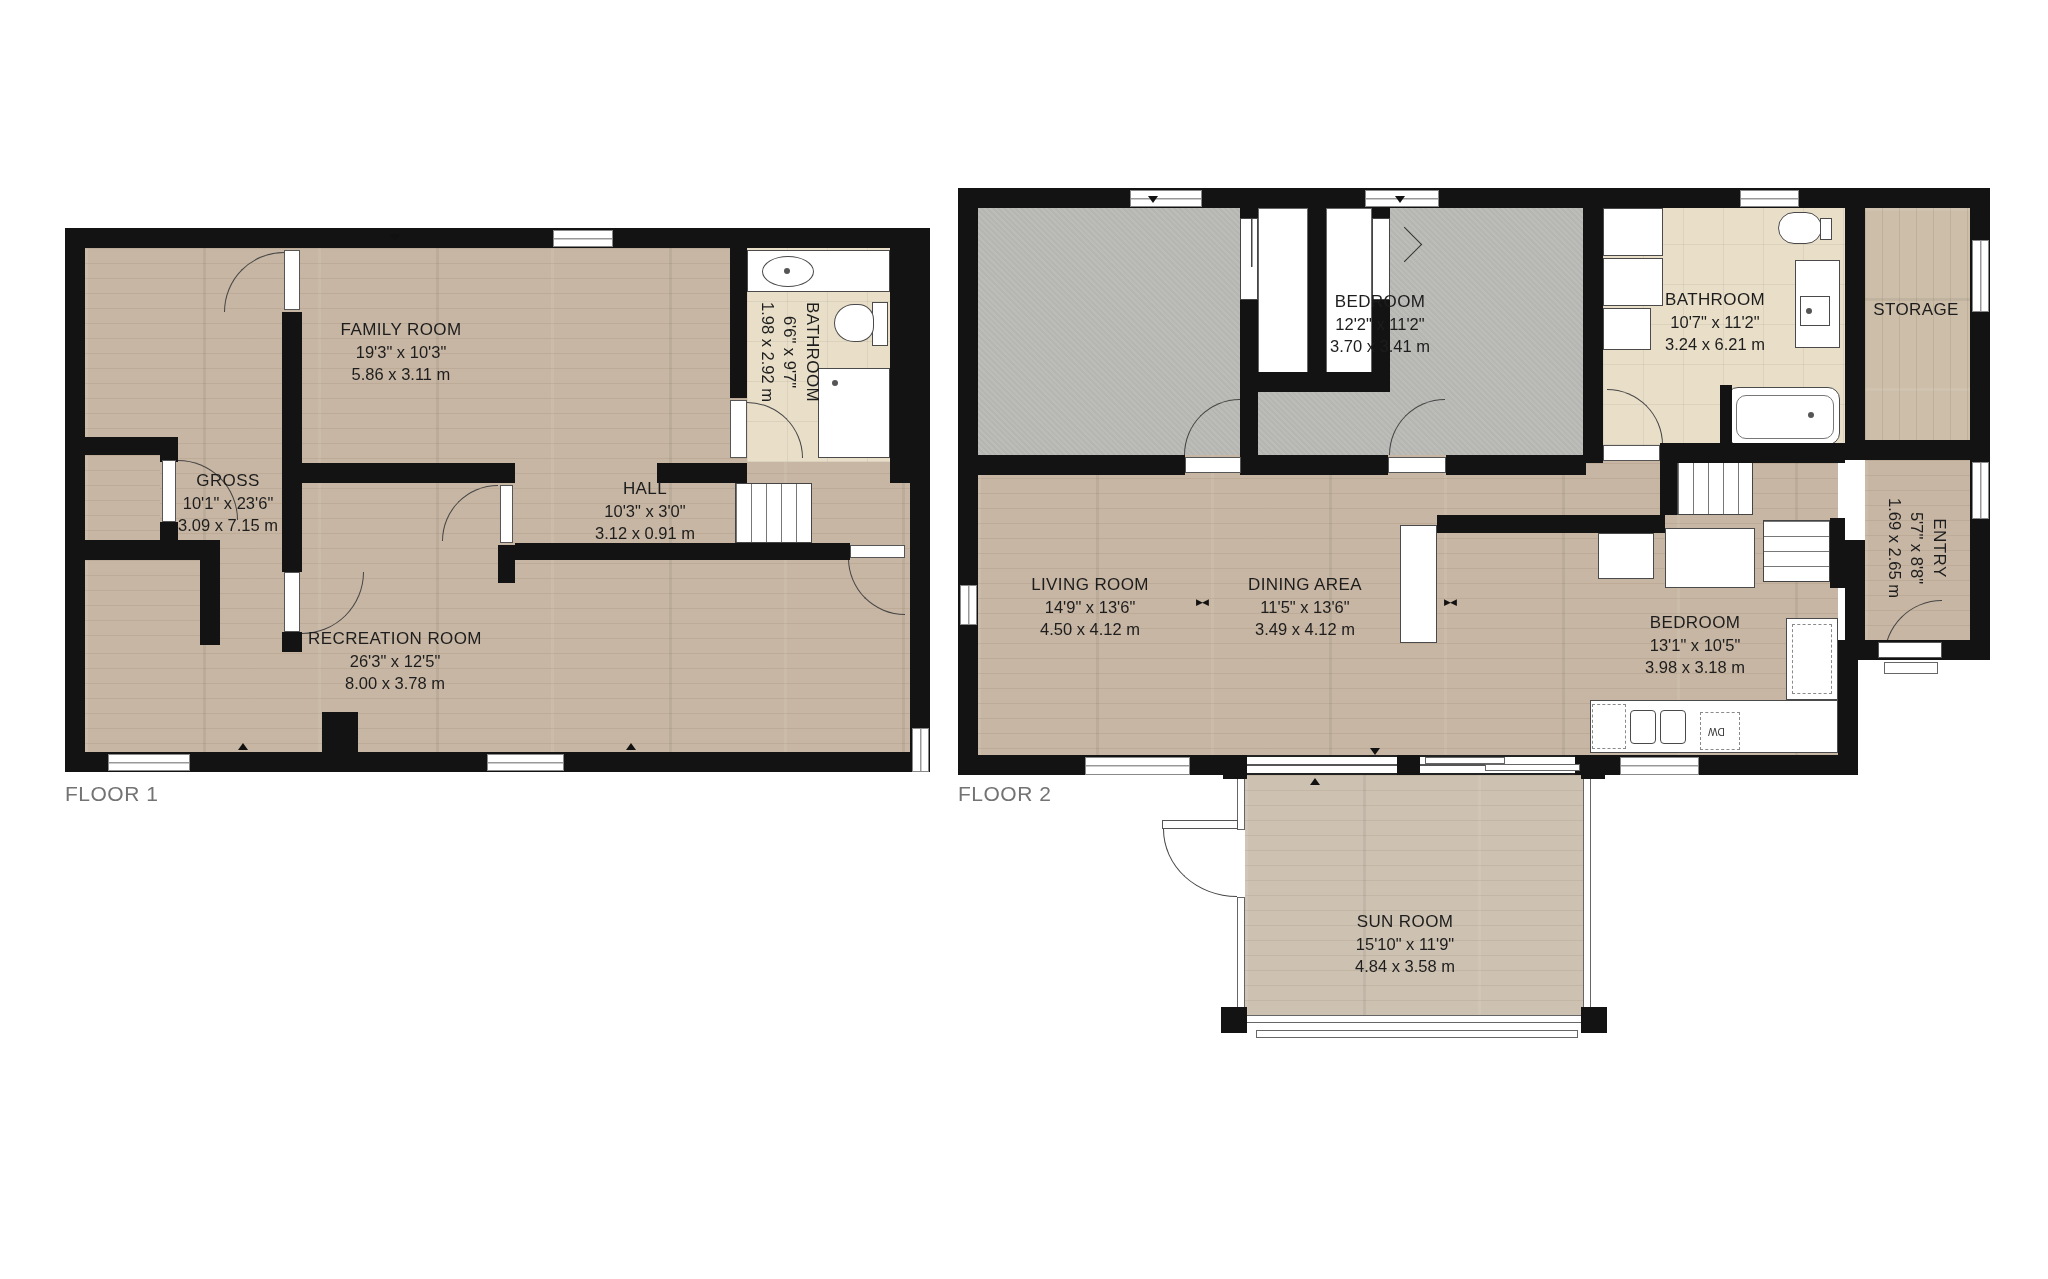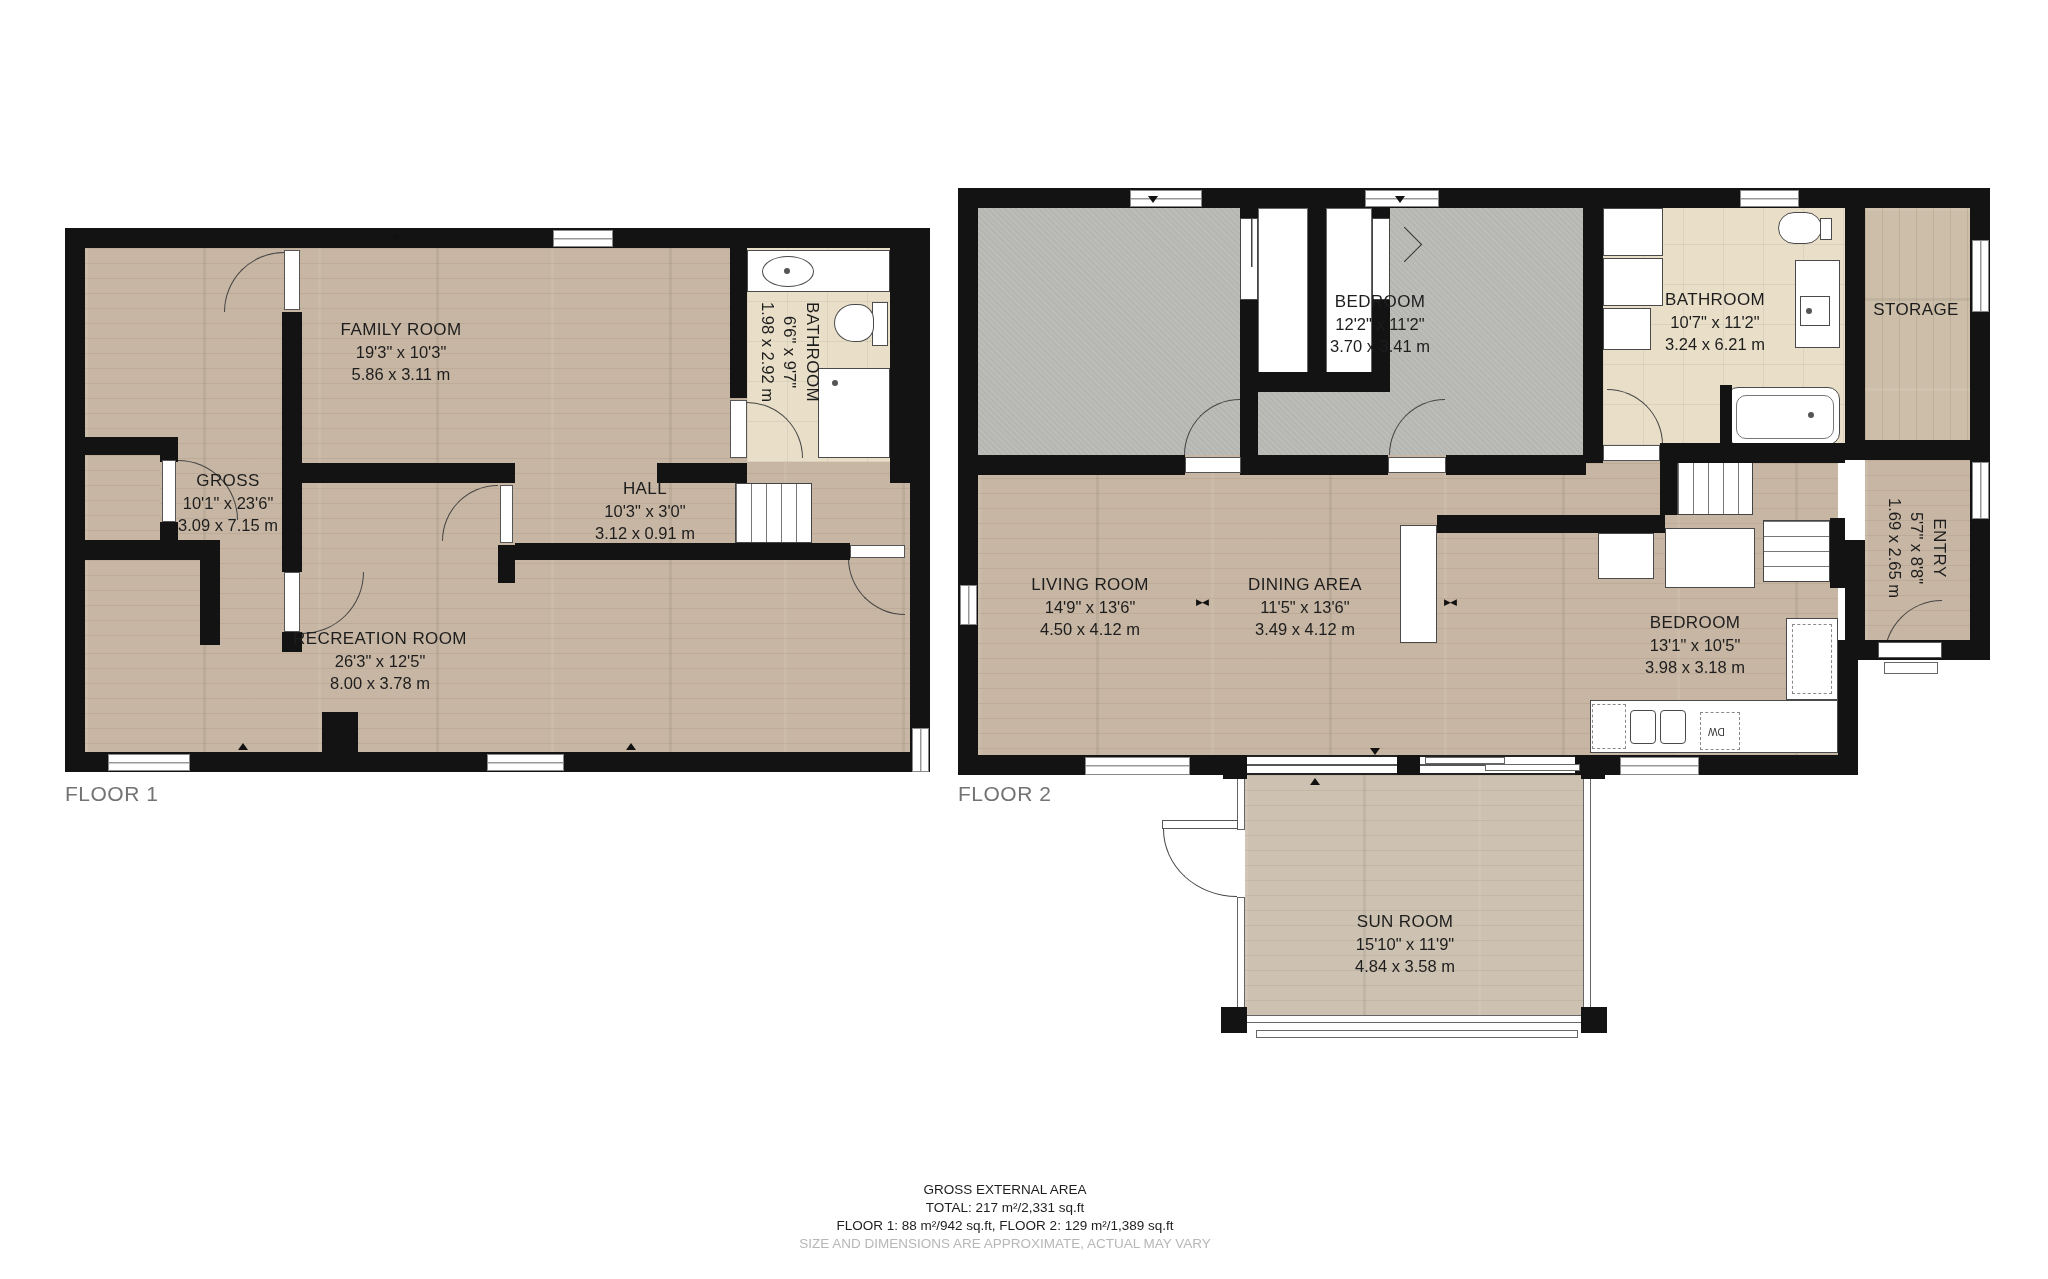--- a/index.html
+++ b/index.html
@@ -129,21 +129,21 @@
   <div class="rlabel" style="left:617px;top:511px;margin-left:28px;">
     <div class="rname">HALL</div>
     <div class="rdim">10'3" x 3'0"</div>
     <div class="rdim">3.12 x 0.91 m</div>
   </div>
   <div class="rlabel rot" style="left:790px;top:352px;">
     <div class="rname">BATHROOM</div>
     <div class="rdim">6'6" x 9'7"</div>
     <div class="rdim">1.98 x 2.92 m</div>
   </div>
-  <div class="rlabel" style="left:380px;top:661px;">
+  <div class="rlabel" style="left:395px;top:661px;">
     <div class="rname">RECREATION ROOM</div>
     <div class="rdim">26'3" x 12'5"</div>
     <div class="rdim">8.00 x 3.78 m</div>
   </div>
   <div class="floor-label" style="left:65px;top:782px;">FLOOR 1</div>
 
   <div class="wood-h z1" style="left:978px;top:208px;width:860px;height:547px;"></div>
   <div class="carpet z2" style="left:978px;top:208px;width:262px;height:247px;"></div>
   <div class="carpet z2" style="left:1258px;top:208px;width:325px;height:247px;"></div>
   <div class="tile z2" style="left:1603px;top:208px;width:242px;height:237px;"></div>
@@ -292,20 +292,14 @@
     <div class="rdim">5'7" x 8'8"</div>
     <div class="rdim">1.69 x 2.65 m</div>
   </div>
   <div class="rlabel" style="left:1405px;top:944px;">
     <div class="rname">SUN ROOM</div>
     <div class="rdim">15'10" x 11'9"</div>
     <div class="rdim">4.84 x 3.58 m</div>
   </div>
   <div class="floor-label" style="left:958px;top:782px;">FLOOR 2</div>
 
-  <div class="footer">
-    <div>GROSS EXTERNAL AREA</div>
-    <div>TOTAL: 217 m²/2,331 sq.ft</div>
-    <div>FLOOR 1: 88 m²/942 sq.ft, FLOOR 2: 129 m²/1,389 sq.ft</div>
-    <div class="disclaimer">SIZE AND DIMENSIONS ARE APPROXIMATE, ACTUAL MAY VARY</div>
-  </div>
 
 </div>
 
 </body></html>

